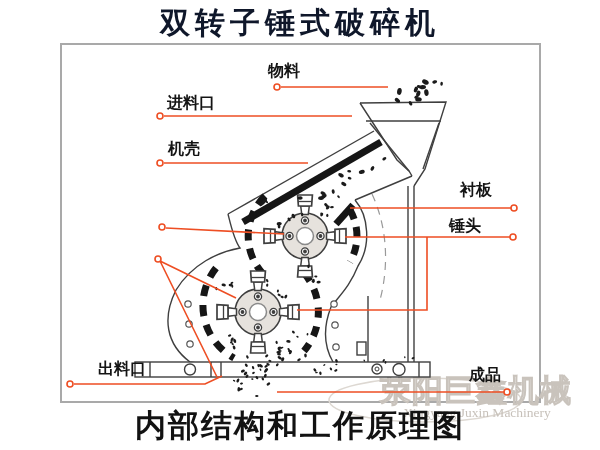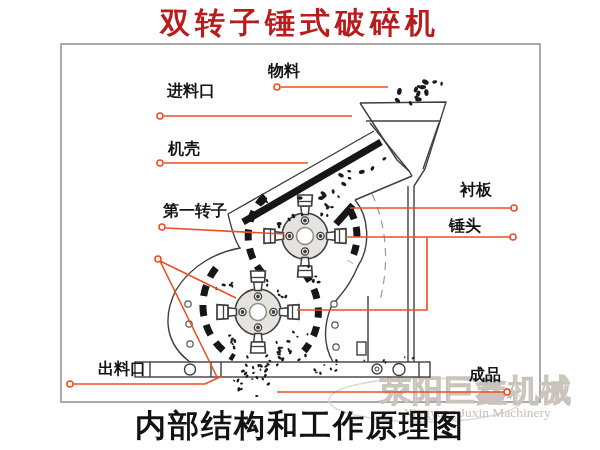--- a/index.html
+++ b/index.html
@@ -1,20 +1,20 @@
 <!DOCTYPE html>
 <html><head>
 <meta charset="utf-8">
 <style>
   html,body{margin:0;padding:0;background:#ffffff;}
   #stage{position:relative;width:600px;height:450px;background:#fff;overflow:hidden;
          font-family:"Liberation Sans",sans-serif;}
   #stage svg{position:absolute;left:0;top:0;}
   .t1{position:absolute;top:3px;left:0;width:100%;text-align:center;
-      font-weight:bold;font-size:30px;letter-spacing:5px;color:#b91c1c;white-space:nowrap;}
+      font-weight:bold;font-size:30px;letter-spacing:5px;color:#0f172a;white-space:nowrap;}
   .t2{position:absolute;top:405px;left:0;width:100%;text-align:center;
       font-weight:bold;font-size:31px;letter-spacing:2px;color:#121212;white-space:nowrap;}
   .lbl{position:absolute;font-weight:bold;font-size:16px;color:#141414;white-space:nowrap;line-height:1.1;}
 </style>
 </head>
 <body>
 
 <div id="stage">
 
   <svg width="600" height="450" viewBox="0 0 600 450">
@@ -269,20 +269,19 @@
         <line x1="277" y1="392" x2="504" y2="392"></line>
           <circle cx="507" cy="392" r="3" fill="#ffffff"></circle>
       </g>
     </g>
   </svg>
 
   <div class="t1">双转子锤式破碎机</div>
   <div class="t2">内部结构和工作原理图</div>
 
   <div class="lbl" style="left:268px;top:62px;">物料</div>
-  <div class="lbl" style="left:167px;top:82px;">进料口</div>
+  <div class="lbl" style="left:167px;top:94px;">进料口</div>
   <div class="lbl" style="left:168px;top:140px;">机壳</div>
-  <div class="lbl" style="left:163px;top:202px;">第一转子</div>
   <div class="lbl" style="left:74px;top:360px;margin-left:24px;">出料口</div>
   <div class="lbl" style="left:460px;top:181px;">衬板</div>
   <div class="lbl" style="left:449px;top:217px;">锤头</div>
   <div class="lbl" style="left:469px;top:368px;font-family:Liberation Mono, monospace;">成品</div>
 </div>
 
 </body></html>

